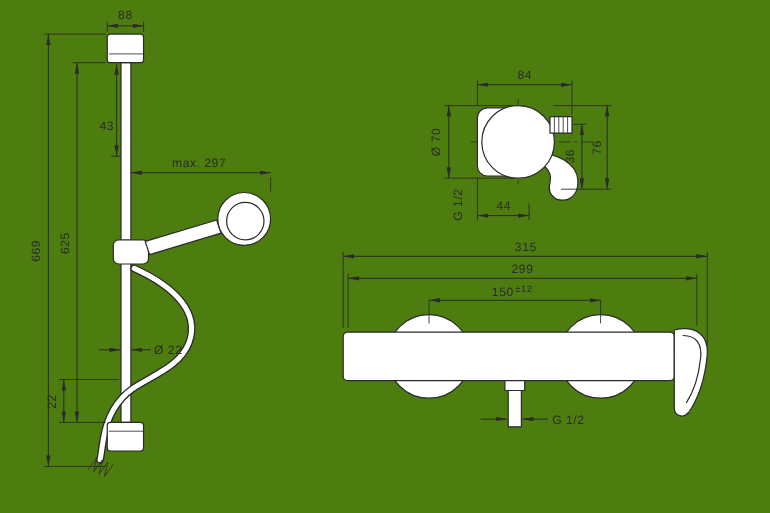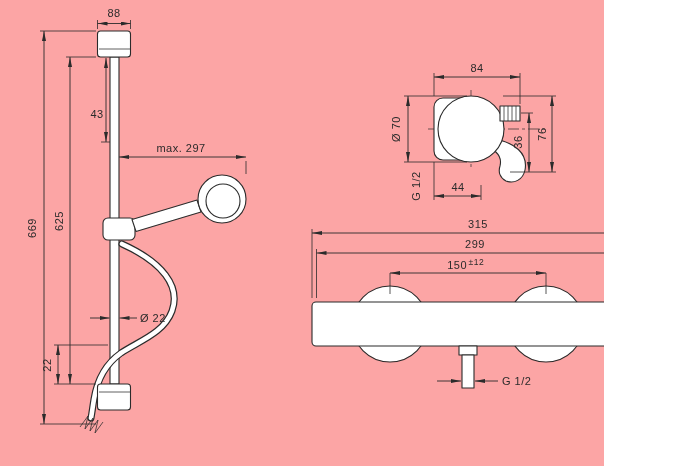--- a/index.html
+++ b/index.html
@@ -1,16 +1,16 @@
 <!DOCTYPE html>
 <html><head>
 <meta charset="utf-8">
 <style>
   html,body{margin:0;padding:0;background:#ffffff;}
-  .canvas{width:604px;height:466px;background:#fca5a5;position:relative;overflow:hidden;}
+  .canvas{width:700px;height:466px;background:#4d7c0f;position:relative;overflow:hidden;}
   svg{display:block;}
   .obj{stroke:#2b2b2b;stroke-width:1.1;fill:#ffffff;stroke-linejoin:round;}
   .objn{stroke:#2b2b2b;stroke-width:1.1;fill:none;stroke-linejoin:round;stroke-linecap:round;}
   .thin{stroke:#2b2b2b;stroke-width:.75;fill:none;}
   .ext{stroke:#2b2b2b;stroke-width:.8;}
   .dim{stroke:#2b2b2b;stroke-width:.9;marker-start:url(#ar);marker-end:url(#ar);}
   .dim1{stroke:#2b2b2b;stroke-width:.9;marker-end:url(#ar);}
   .cl{stroke:#2b2b2b;stroke-width:.7;stroke-dasharray:11 3 3 3;}
   .hoseO{stroke:#2b2b2b;stroke-width:7;fill:none;stroke-linecap:round;}
   .hoseI{stroke:#ffffff;stroke-width:4.6;fill:none;stroke-linecap:round;}

